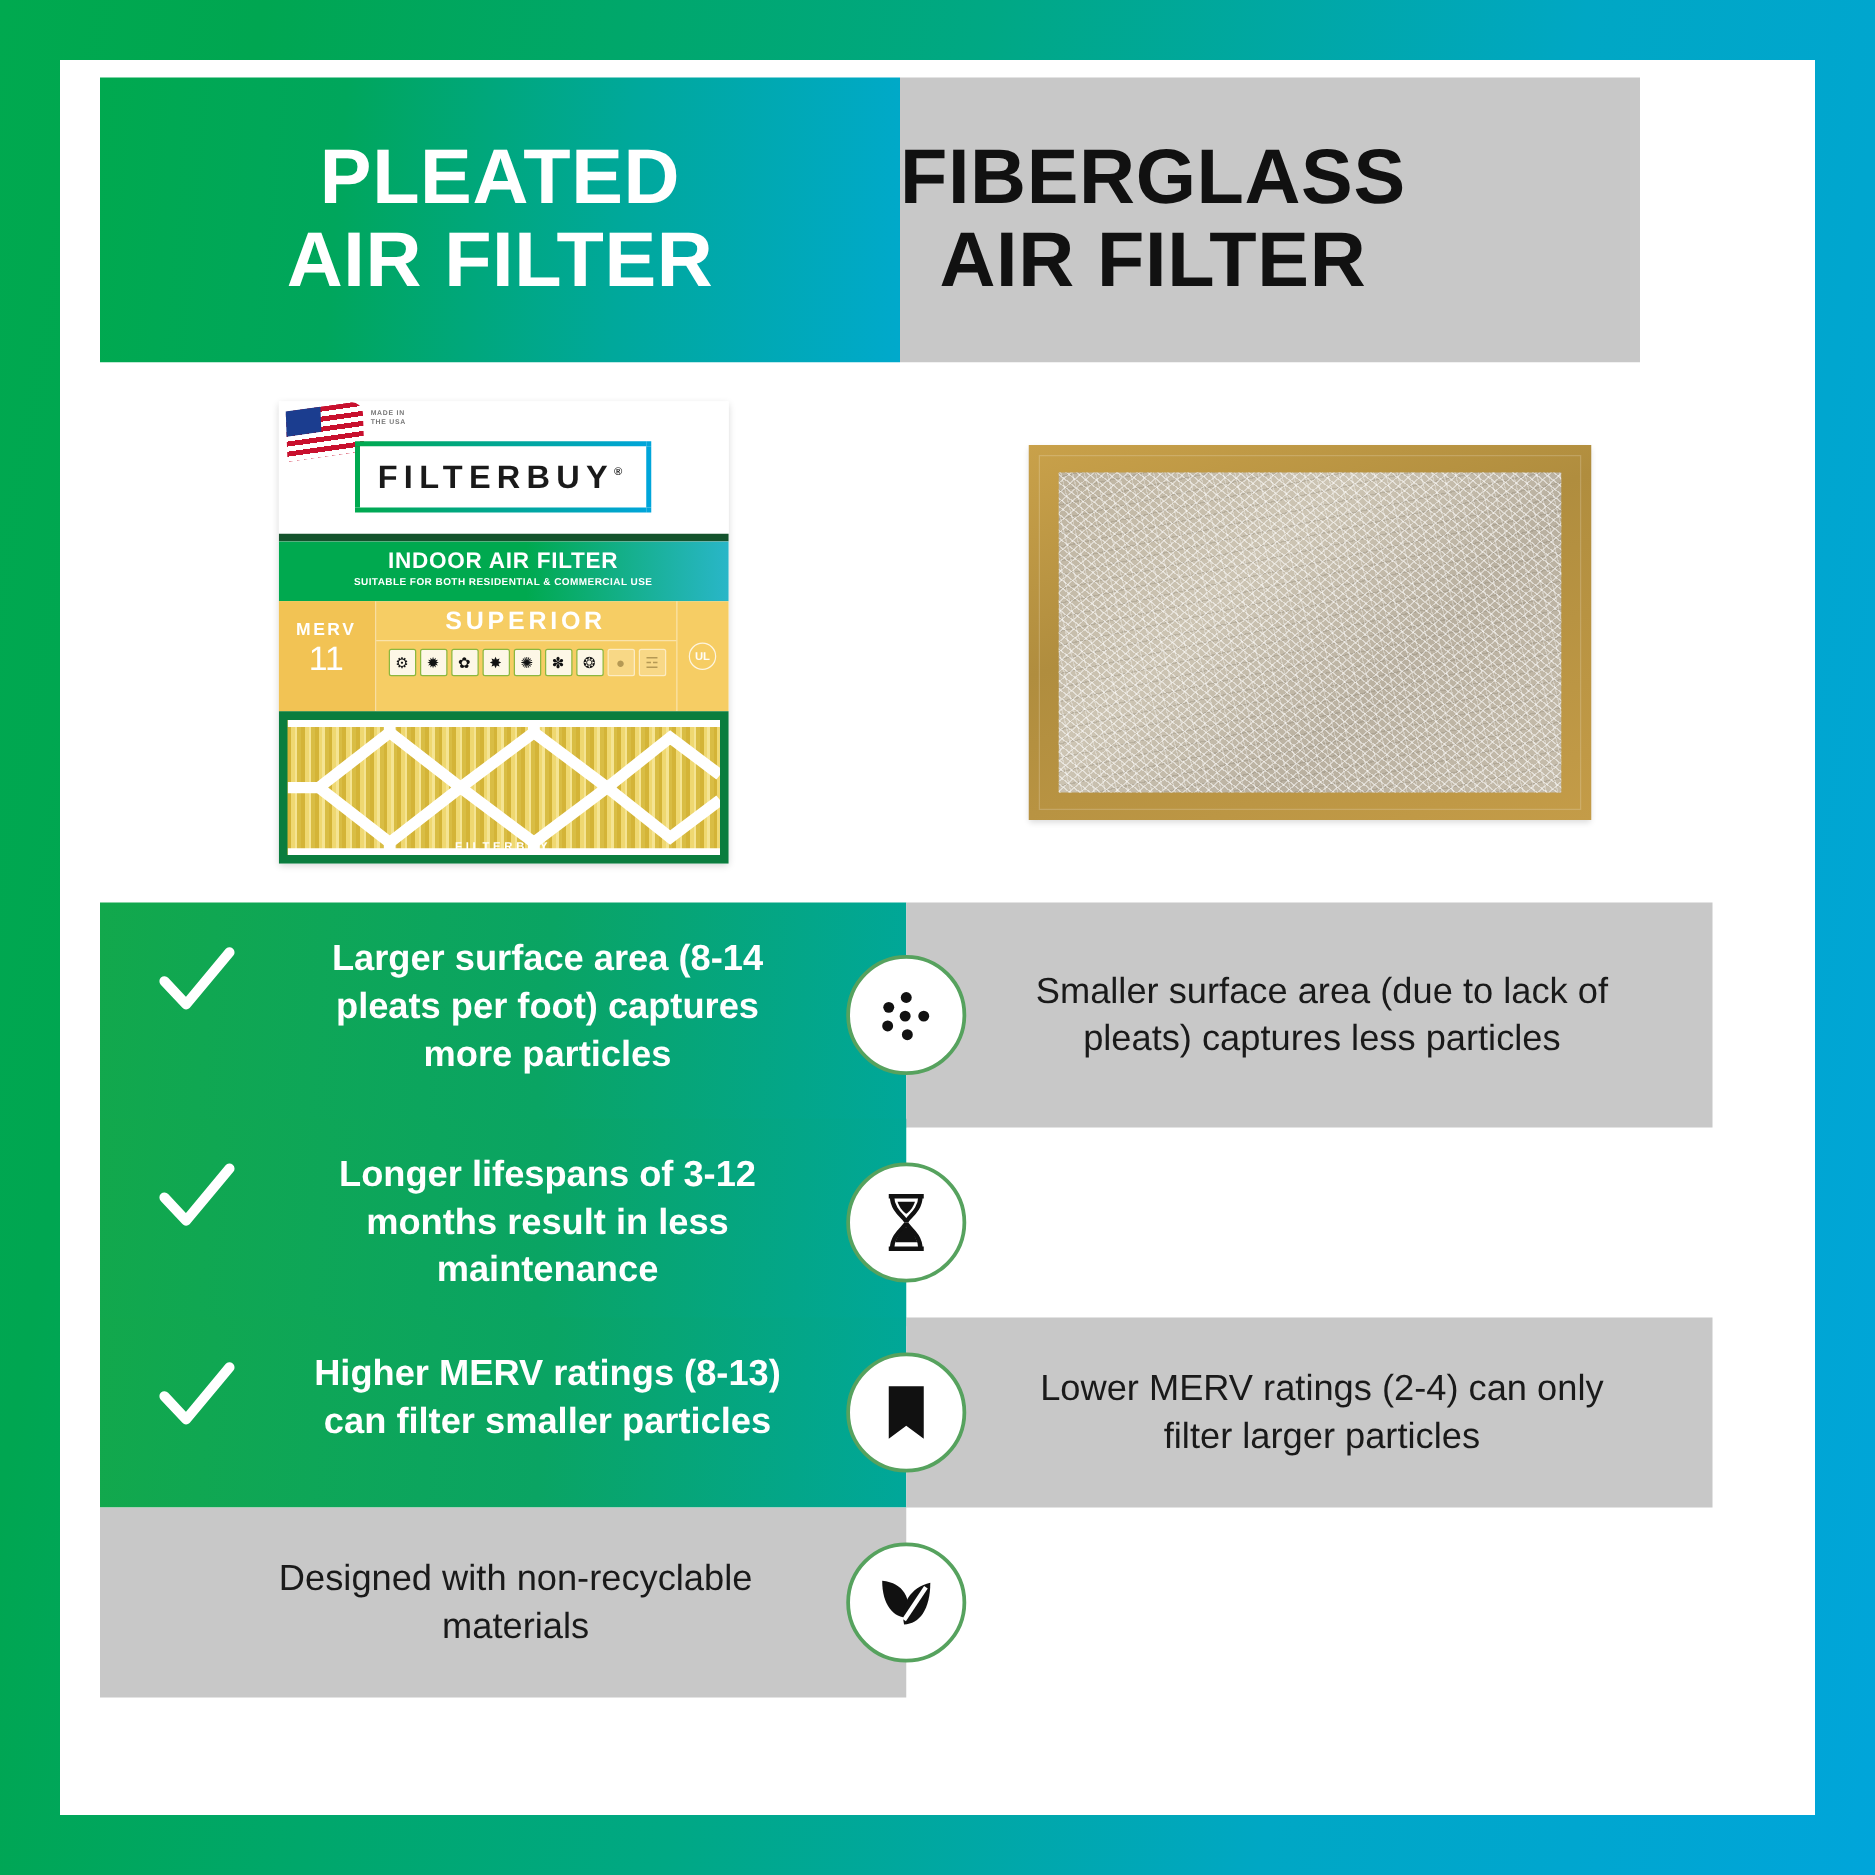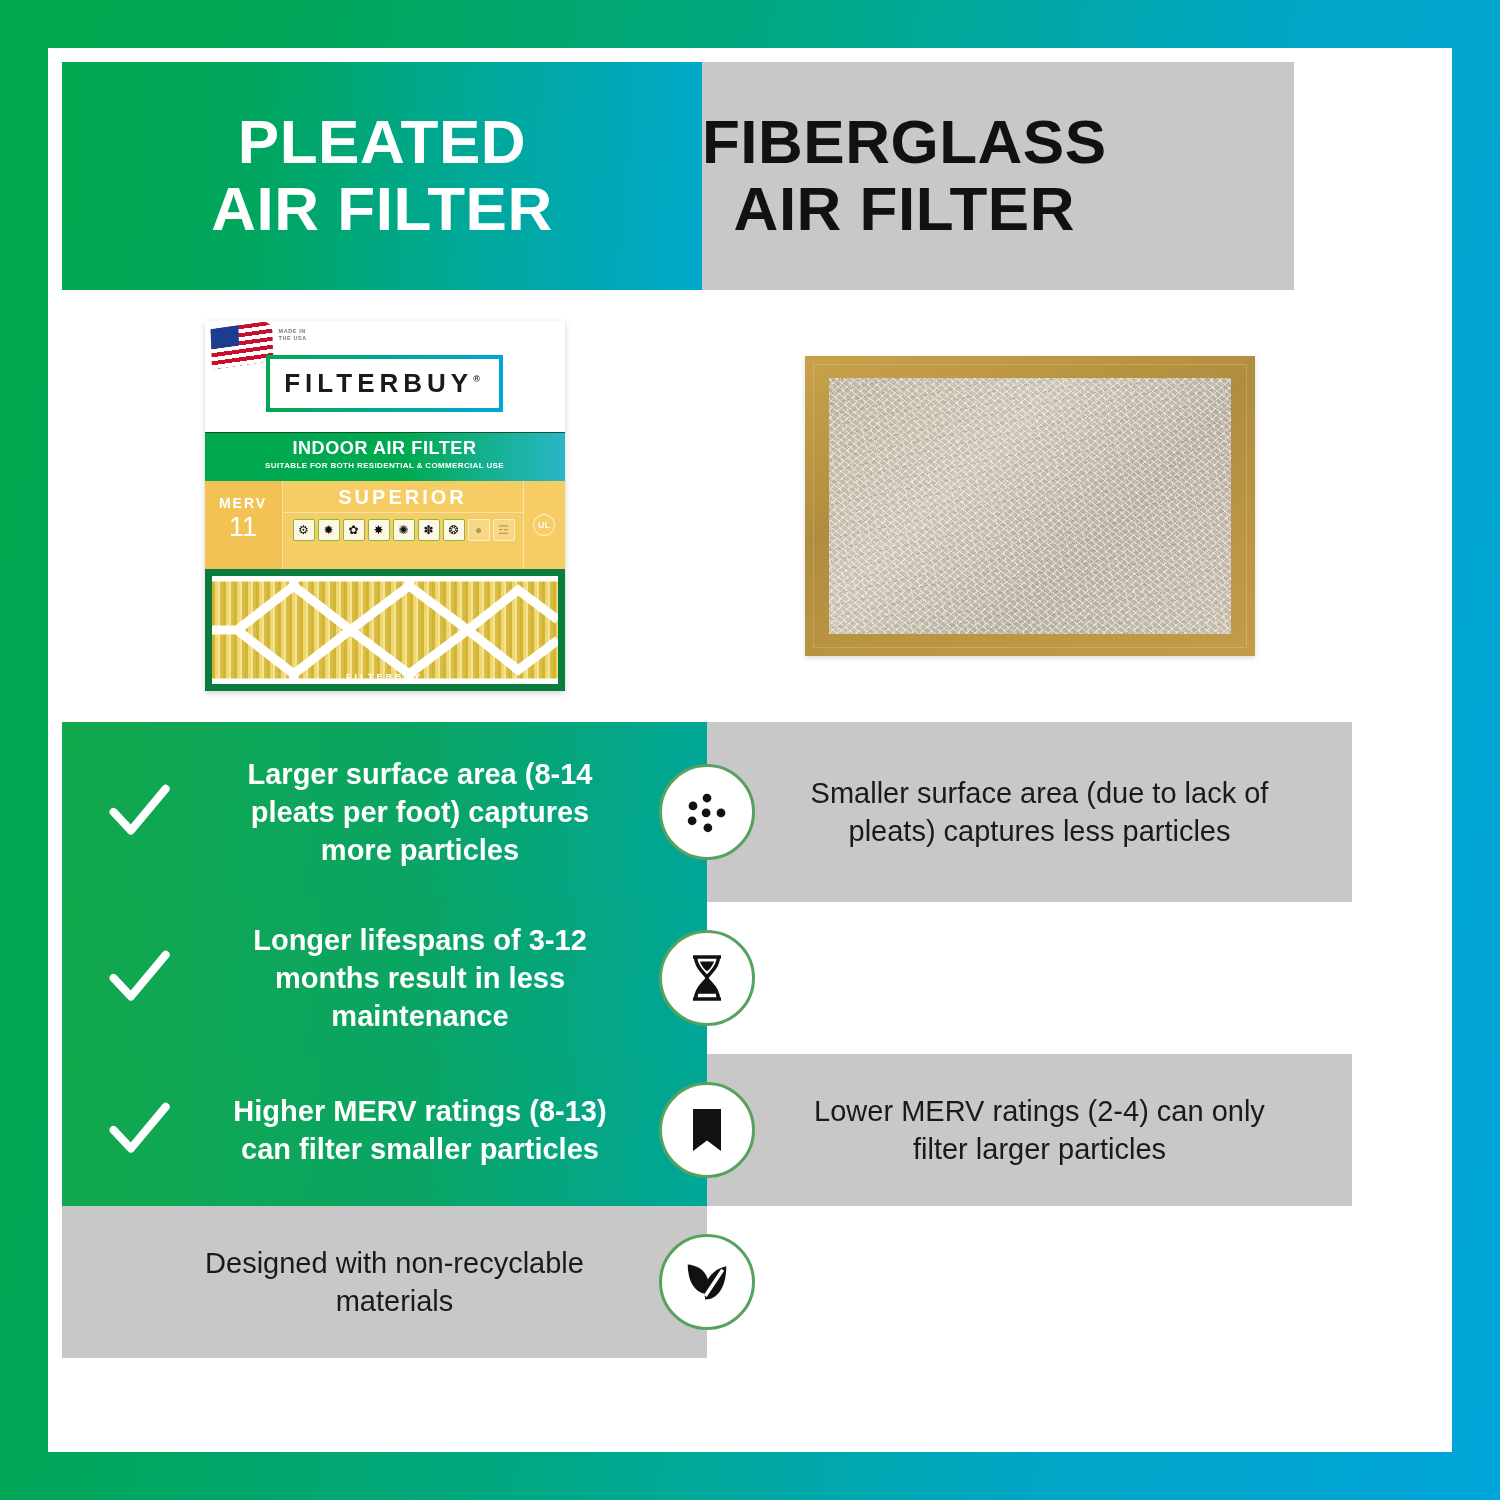--- a/index.html
+++ b/index.html
@@ -16,21 +16,21 @@
     width: 1500px; height: 1500px;
     background: linear-gradient(100deg, #00a94f 0%, #00a651 12%, #00a884 45%, #00a7c4 72%, #00a5da 100%);
   }
   #white-frame {
     position: absolute;
     left: 48px; top: 48px; right: 48px; bottom: 48px;
     background: #ffffff;
   }
   #content {
     position: absolute;
-    left: 62px; top: 62px;
+    left: 80px; top: 62px;
     width: 1290px; height: 1330px;
   }
 
   
   .header-band {
     position: relative;
     display: flex;
     height: 228px;
     width: 1290px;
   }
@@ -70,21 +70,21 @@
   .filterbox {
     position: relative;
     width: 360px; height: 370px;
     box-shadow: 0 2px 6px rgba(0,0,0,.18);
     background: #fff;
     overflow: hidden;
   }
   .fb-top {
     position: relative;
     height: 112px; background: #ffffff;
-    border-bottom: 1px solid #14532d;
+    border-bottom: 6px solid #14532d;
     display: flex; align-items: center; justify-content: center;
   }
   .fb-flag {
     position: absolute; left: 6px; top: 4px;
     width: 62px; height: 40px;
     background:
       repeating-linear-gradient(180deg,#c8102e 0 4px,#ffffff 4px 8px);
     transform: rotate(-8deg) skewX(-6deg);
     border-radius: 2px 10px 4px 2px;
   }
@@ -189,21 +189,21 @@
   
   .rows { position: relative; width: 1290px; }
   .row {
     position: relative;
     display: flex;
     width: 1290px;
     align-items: center;
   }
   .cell-left {
     width: 645px; min-height: 100%;
-    display: flex; align-items: center;
+    display: flex; 
     padding: 26px 92px 26px 40px;
     gap: 39px;
   }
   .cell-right {
     width: 645px; min-height: 100%;
     background: #c8c8c8;
     display: flex; align-items: center; justify-content: center;
     padding: 26px 72px 26px 92px;
   }
   .lgrad0 { background: linear-gradient(95deg,#12a84c 0%, #0aa463 55%, #00a79a 100%); }

